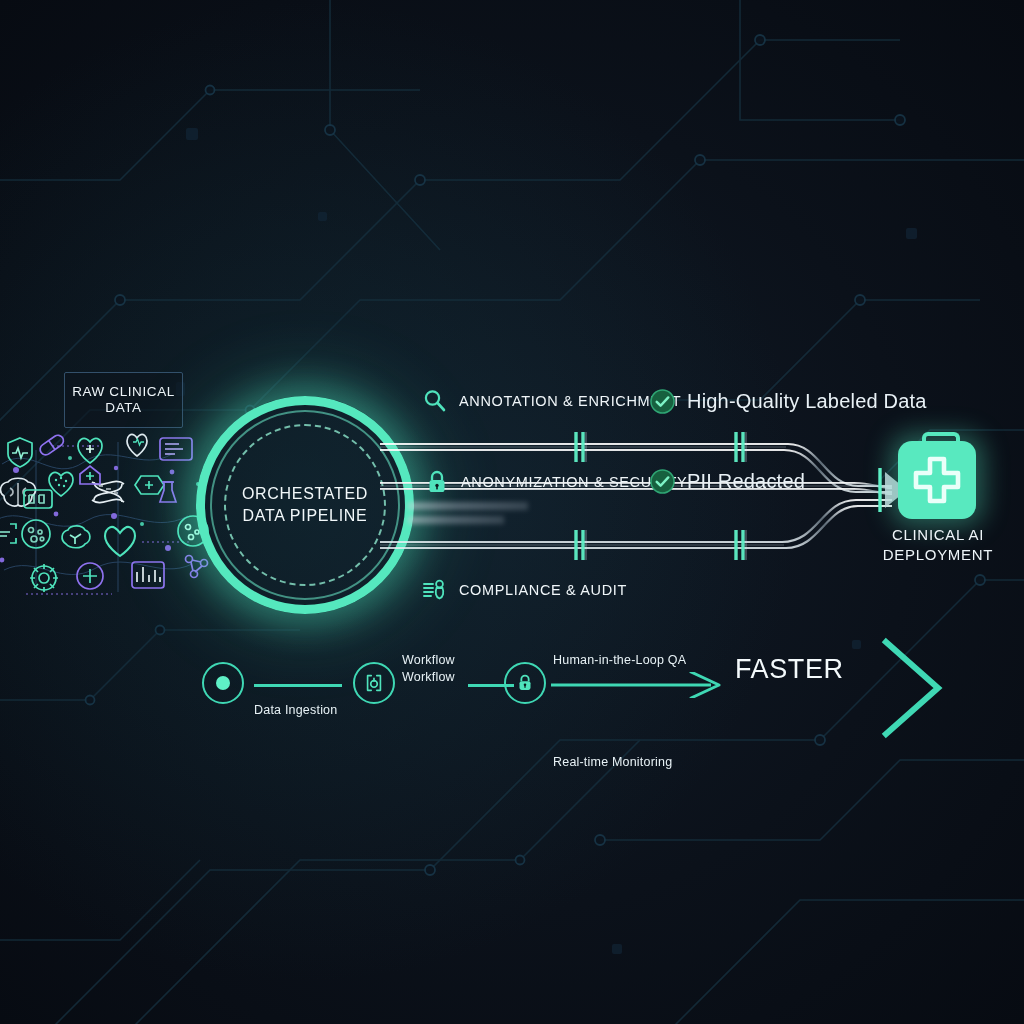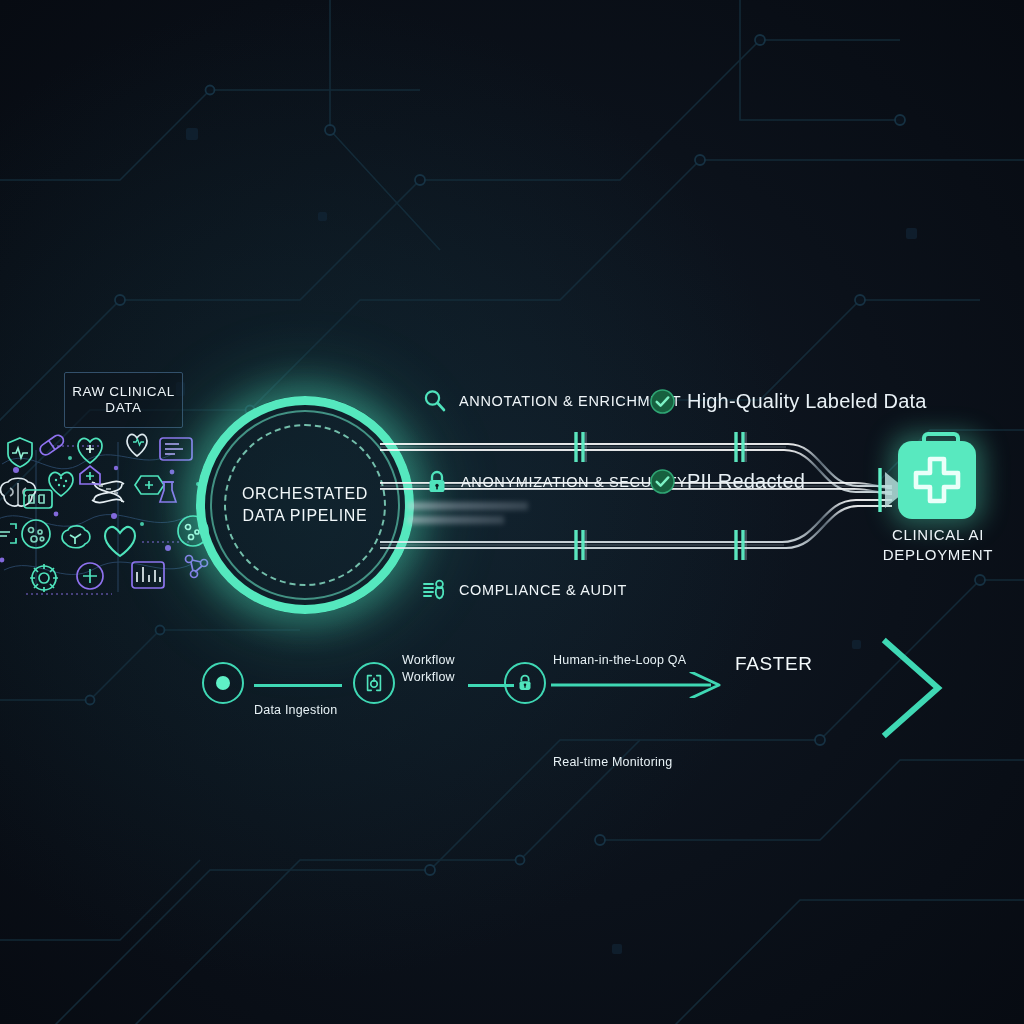--- a/index.html
+++ b/index.html
@@ -64,21 +64,21 @@
      border:4px solid #58e9bf;border-bottom:none;border-radius:6px 6px 0 0;}
   #deplabel{position:absolute;left:868px;top:525px;width:140px;text-align:center;
      color:#eef5f9;font-size:15px;letter-spacing:.7px;line-height:1.3;}
 
   
   #timeline{position:absolute;left:196px;top:640px;width:760px;height:100px;}
   .tnode{position:absolute;width:38px;height:38px;border-radius:50%;
      border:2px solid #3fd8b4;display:flex;align-items:center;justify-content:center;}
   .tlabel{position:absolute;color:#e8f2f6;font-size:12.5px;line-height:1.35;letter-spacing:.2px;}
   .tline{position:absolute;height:3px;background:#3fd8b4;}
-  #faster{position:absolute;left:735px;top:652px;color:#f4fafc;font-size:19px;
+  #faster{position:absolute;left:735px;top:652px;color:#f4fafc;font-size:27px;
      letter-spacing:.6px;line-height:1.28;font-weight:400;}
 </style>
 </head>
 <body>
 
 <div id="stage">
 
   <svg class="circuit" viewBox="0 0 1024 1024" preserveAspectRatio="none">
     <defs>
       <g id="node">

